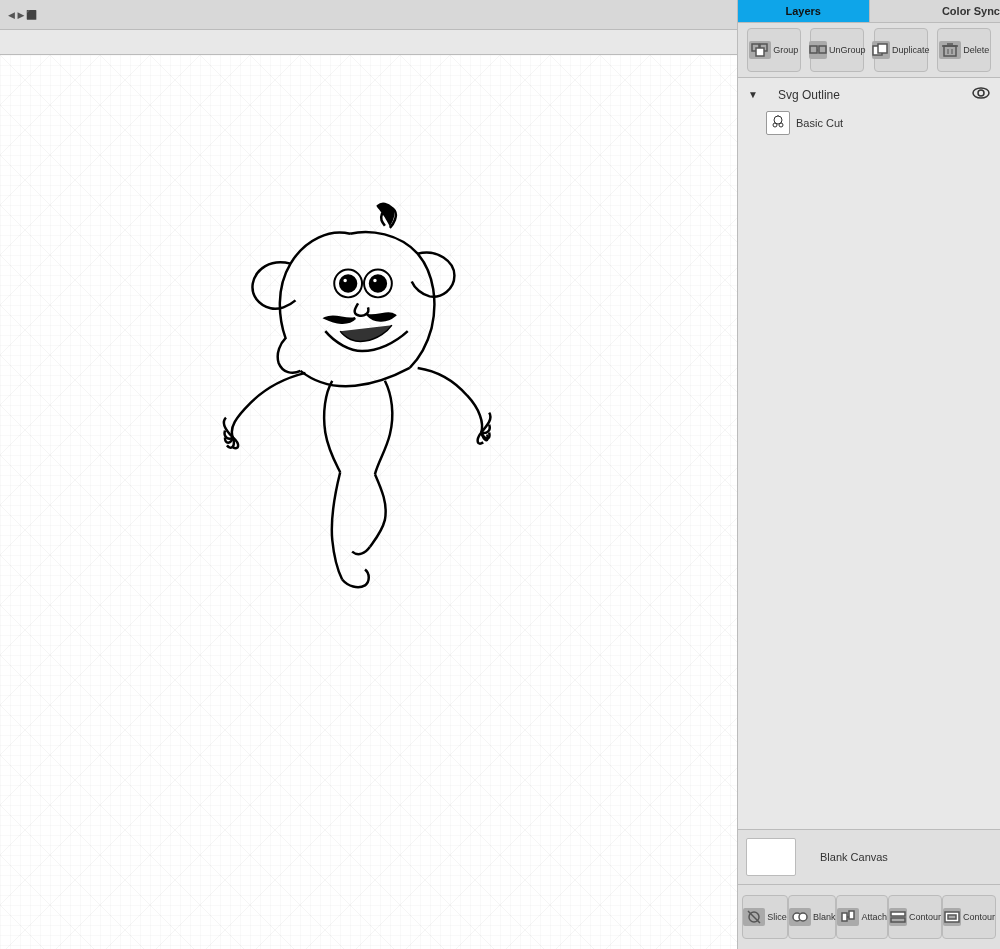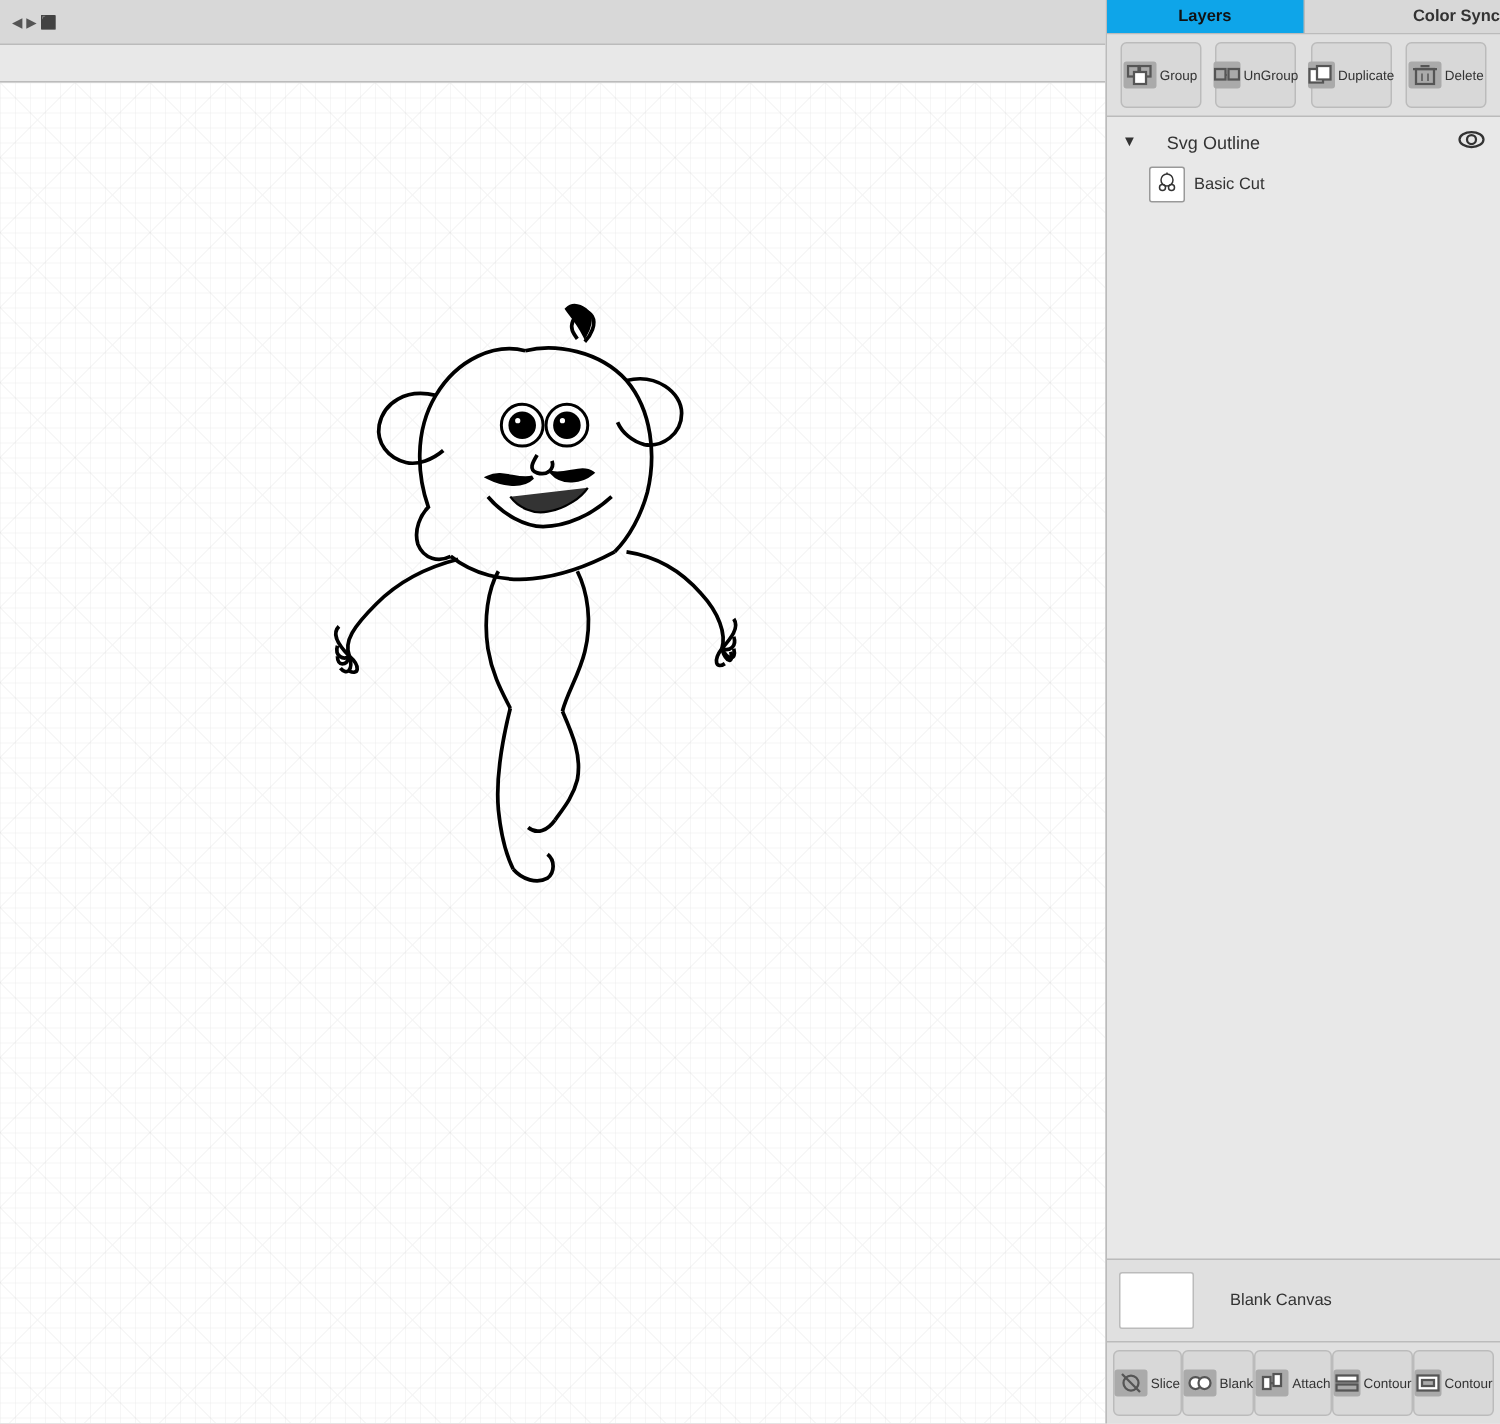--- a/index.html
+++ b/index.html
@@ -197,21 +197,21 @@
       border-radius: 2px;
     }
     .blank-canvas-label {
       font-size: 11px;
       color: #333;
     }
 
     
     .bottom-toolbar {
       display: flex;
-      height: 55px;
+      height: 65px;
       background: #e0e0e0;
       border-top: 1px solid #bbb;
       align-items: center;
       justify-content: space-around;
       padding: 4px;
     }
   </style>
 </head>
 <body>
 

